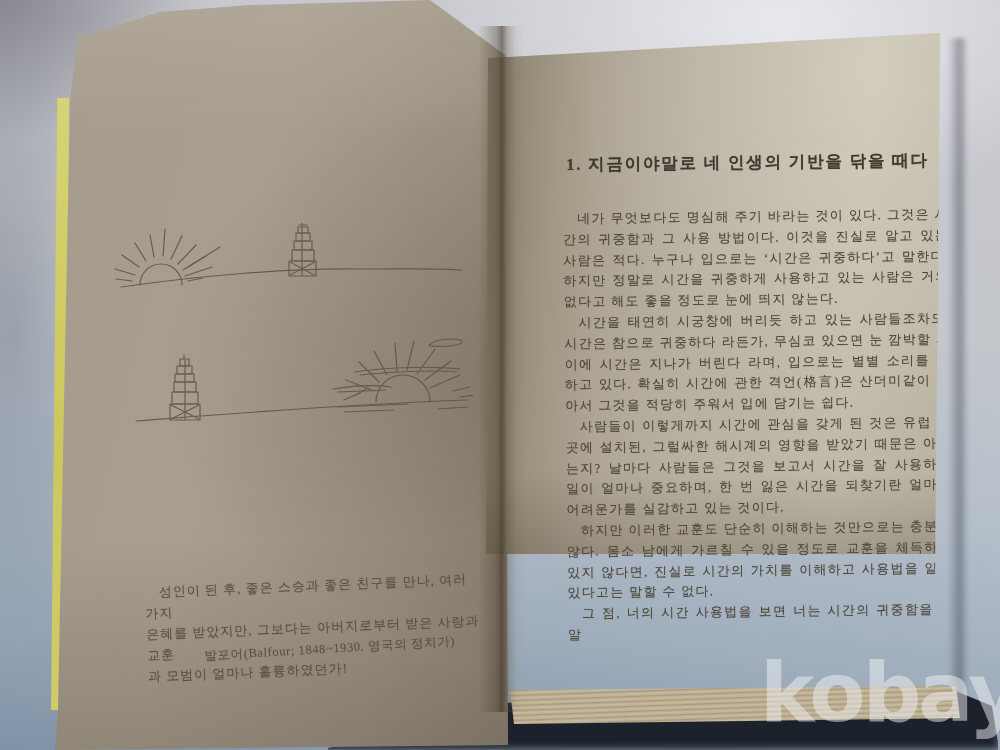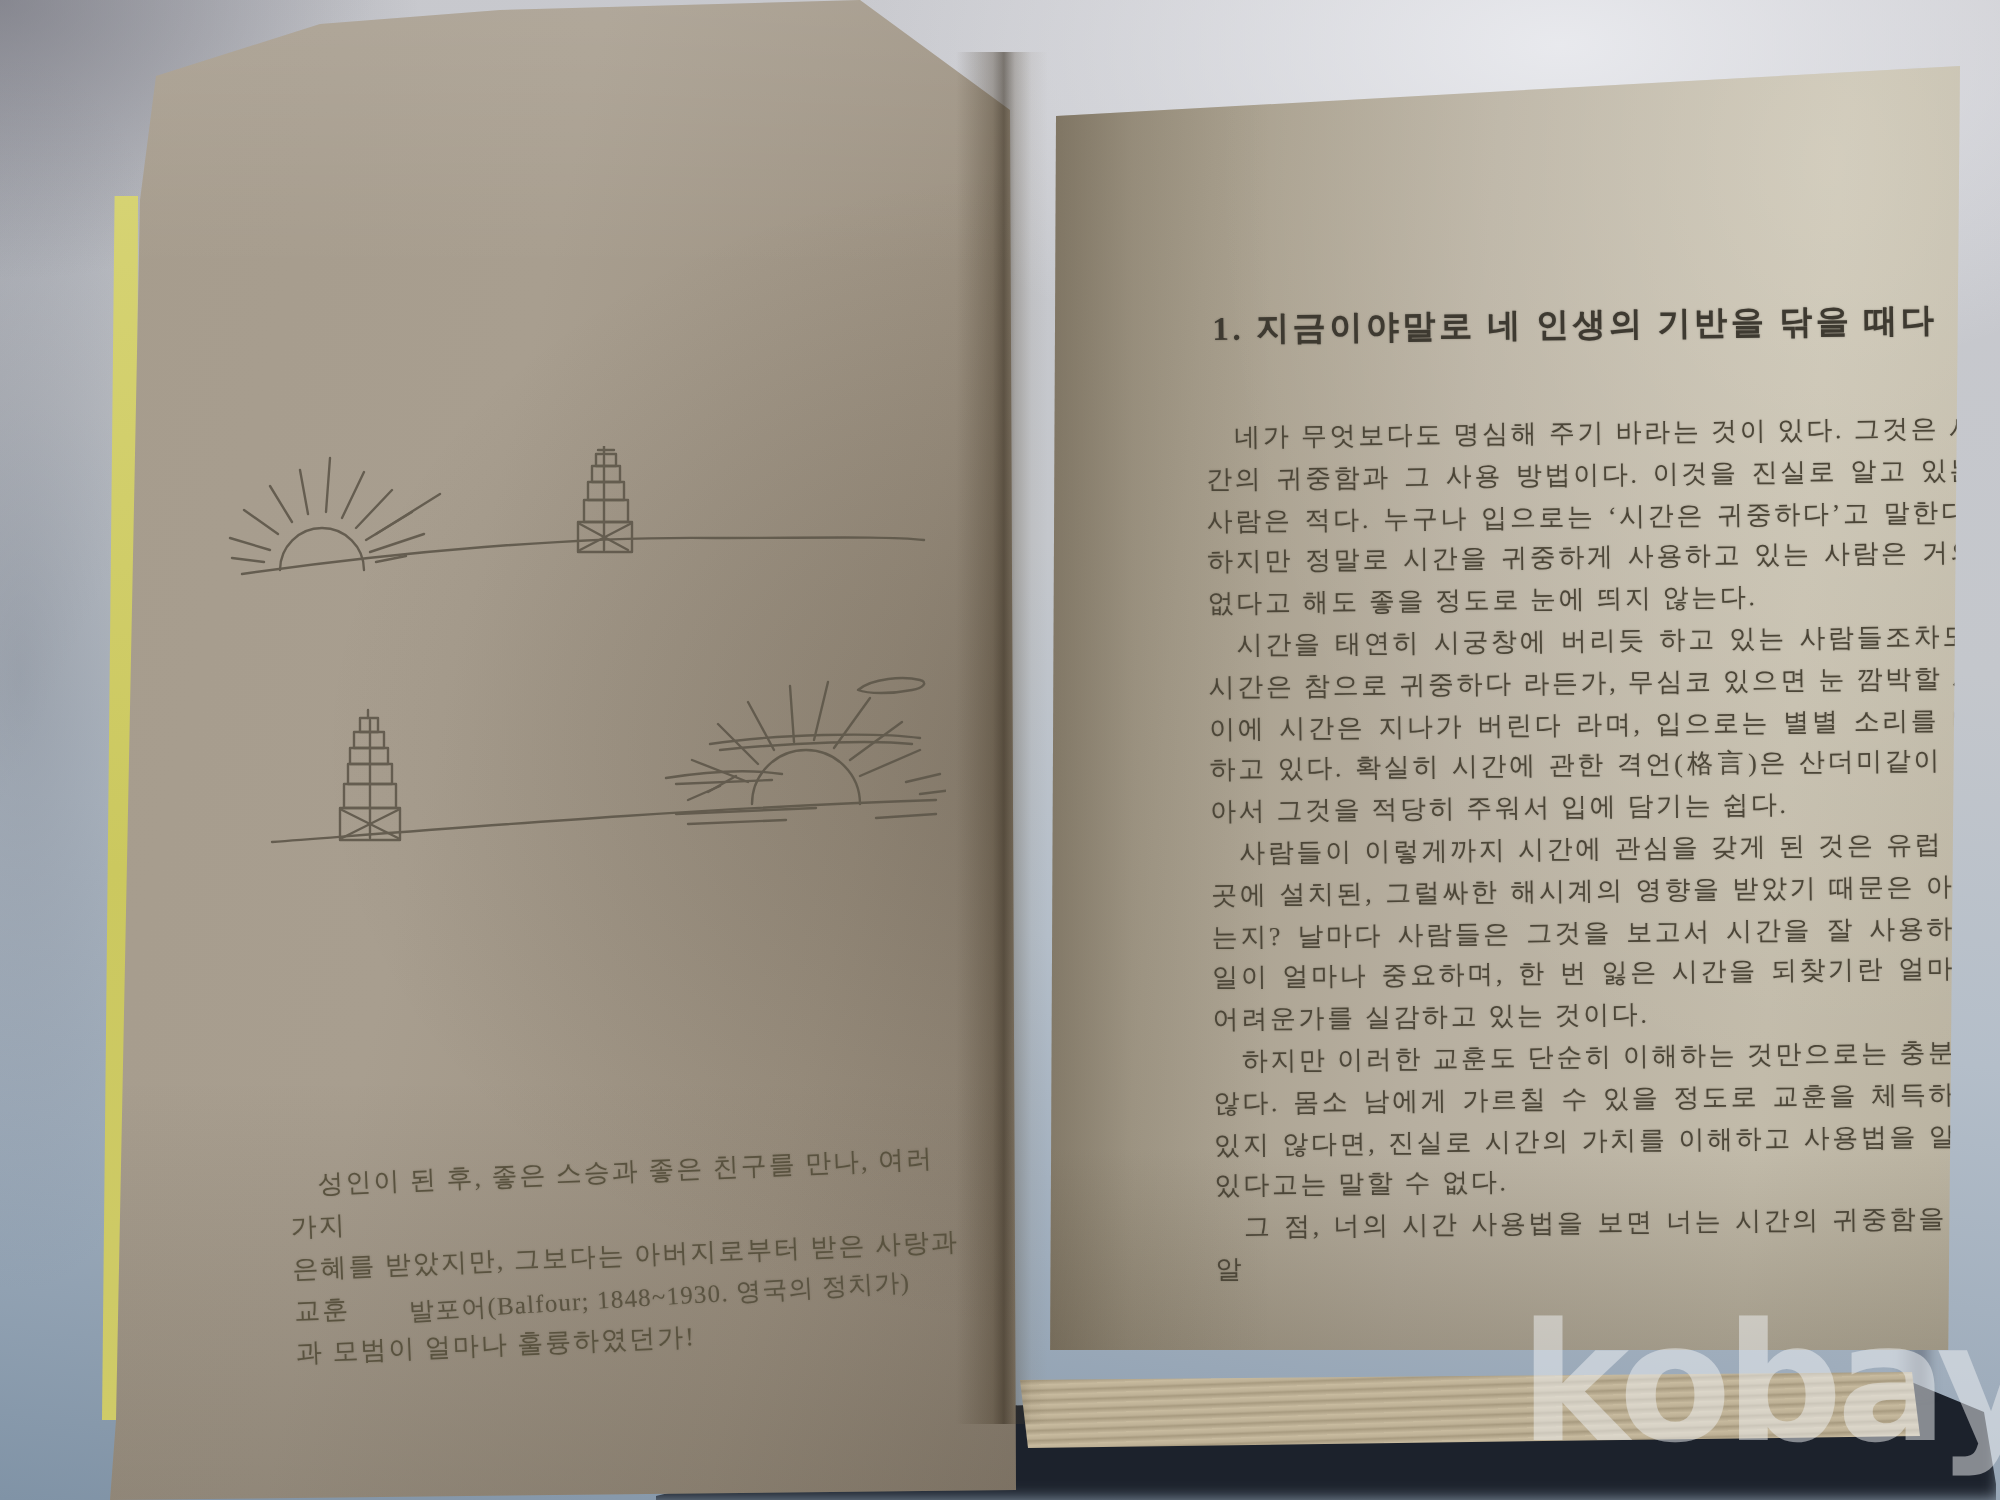--- a/index.html
+++ b/index.html
@@ -40,21 +40,21 @@
   }
   #left-page{
     position:absolute;left:52px;top:0;width:458px;height:750px;z-index:3;
     background:
       radial-gradient(ellipse at 108% 50%, rgba(70,60,45,.28), transparent 55%),
       linear-gradient(to bottom, rgba(255,255,255,.10), transparent 18%, transparent 72%, rgba(60,52,40,.22) 100%),
       linear-gradient(103deg,#a69c8d 0%,#a89e8f 40%,#9c9181 75%,#8d8273 100%);
     clip-path:polygon(26px 38px,108px 12px,198px 5px,378px 0px,453px 55px,456px 745px,3px 750px,6px 710px,18px 100px);
   }
   #right-page{
-    position:absolute;left:520px;top:0;width:464px;height:675px;z-index:3;
+    position:absolute;left:480px;top:0;width:464px;height:554px;z-index:3;
     background:
       radial-gradient(ellipse at 85% 12%, rgba(255,252,240,.28), transparent 55%),
       linear-gradient(90deg, rgba(70,60,45,.35) 0%, rgba(70,60,45,.12) 10%, transparent 25%),
       linear-gradient(to bottom, transparent 85%, rgba(70,60,42,.25) 100%),
       linear-gradient(95deg,#978d7a 0%,#a89f8d 18%,#b7afa0 45%,#c2bbaa 78%,#bab3a1 100%);
     clip-path:polygon(8px 58px,460px 33px,454px 688px,12px 700px,5px 690px);
   }
   #gutter-shadow{
     position:absolute;left:478px;top:26px;width:46px;height:686px;z-index:5;pointer-events:none;
     background:linear-gradient(90deg,rgba(60,50,35,0) 0%,rgba(70,58,40,.36) 40%,rgba(50,40,26,.55) 52%,rgba(80,68,48,.28) 64%,rgba(120,108,85,.08) 82%,transparent 100%);

